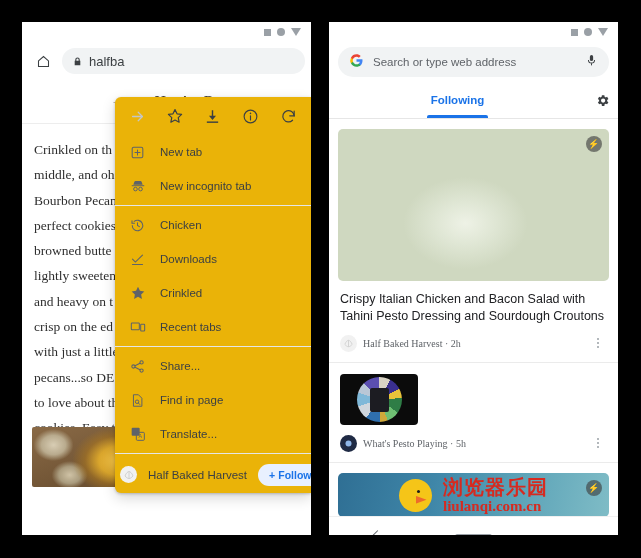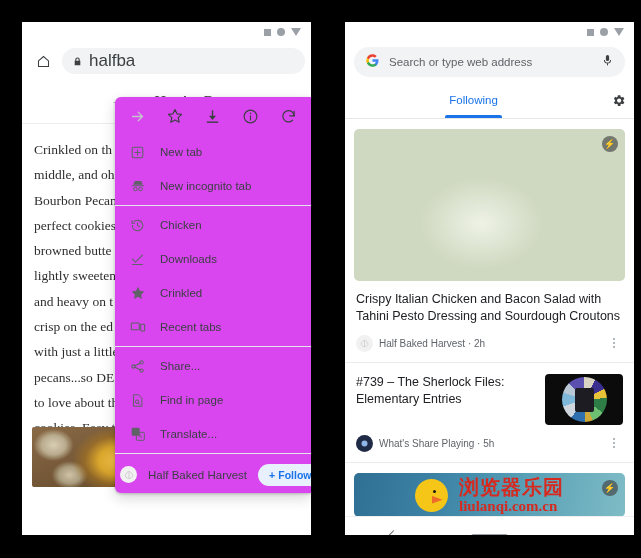--- a/index.html
+++ b/index.html
@@ -12,21 +12,21 @@
   .stage{position:relative;width:641px;height:558px;}
 
   
   .phone{
     position:absolute;top:22px;
     width:289px;height:513px;
     background:#ffffff;
     overflow:hidden;
   }
   #phone-left{left:22px;}
-  #phone-right{left:345px;}
+  #phone-right{left:329px;}
 
   
   .statusbar{
     height:20px;width:100%;
     display:flex;align-items:center;justify-content:flex-end;
     gap:6px;padding-right:10px;box-sizing:border-box;
     background:#fff;
   }
   .sb-sq{width:7px;height:7px;background:#9aa0a6;}
   .sb-ci{width:8px;height:8px;border-radius:50%;background:#9aa0a6;}
@@ -37,21 +37,21 @@
     height:38px;display:flex;align-items:center;
     padding:0 6px;box-sizing:border-box;background:#fff;
   }
   .home-btn{width:30px;height:30px;display:flex;align-items:center;justify-content:center;flex:0 0 auto;}
   .omnibox{
     flex:1 1 auto;height:26px;margin-left:4px;
     background:#f1f3f4;border-radius:13px;
     display:flex;align-items:center;gap:7px;padding:0 11px;
     box-sizing:border-box;overflow:hidden;
   }
-  .omnibox .url{font-size:17px;color:#3c4043;white-space:nowrap;}
+  .omnibox .url{font-size:13px;color:#3c4043;white-space:nowrap;}
 
   
   .webpage{position:relative;height:455px;background:#fff;overflow:hidden;}
   .site-head{
     height:43px;border-bottom:1px solid #ededed;
     display:flex;flex-direction:row;align-items:center;justify-content:center;
     font-family:"Liberation Serif", serif;color:#6b6257;
   }
   .site-head .kicker{font-size:7.5px;letter-spacing:2px;}
   .site-head .wordmark{font-size:16px;letter-spacing:5px;margin-top:1px;color:#4d463d;}
@@ -70,21 +70,21 @@
       radial-gradient(ellipse 18px 14px at 14% 80%, #cfc2a5 0%, #aa9c7e 60%, #aa9c7e00 100%),
       radial-gradient(ellipse 22px 15px at 90% 35%, #cbbf9f 0%, #a4967a 62%, #a4967a00 100%),
       radial-gradient(ellipse 16px 11px at 76% 70%, #5c3a22 0%, #432716 60%, #43271600 100%),
       radial-gradient(ellipse 14px 10px at 66% 28%, #4a2c18 0%, #33200f 60%, #33200f00 100%),
       linear-gradient(160deg,#8a6a46 0%,#6f5334 45%,#4e3a22 100%);
   }
 
   
   .menu{
     position:absolute;left:93px;top:17px;width:196px;
-    background:#d946ef;border-radius:6px 0 0 6px;
+    background:#eab308;border-radius:6px 0 0 6px;
     box-shadow:0 1px 3px rgba(0,0,0,.22), 0 5px 14px rgba(0,0,0,.16);
     overflow:hidden;z-index:30;
   }
   .menu-top{
     height:38px;display:flex;align-items:center;justify-content:space-around;
     padding:0 4px;box-sizing:border-box;
   }
   .menu-top .mt-ic{width:28px;height:28px;display:flex;align-items:center;justify-content:center;}
   .mi{
     height:34px;display:flex;align-items:center;gap:14px;padding:0 14px;
@@ -122,21 +122,21 @@
   .gicon{font-family:"Liberation Serif", serif;font-weight:bold;font-size:14px;flex:0 0 auto;}
 
   .ntp-tabs{
     height:36px;display:flex;align-items:center;
     border-bottom:1px solid #e6e6e6;position:relative;background:#fff;
   }
   .tab{
     font-size:11.5px;color:#5f6368;padding:0 13px;height:36px;
     display:flex;align-items:center;position:relative;
   }
-  .tab.active{color:#1a73e8;font-weight:normal;}
+  .tab.active{color:#1a73e8;font-weight:bold;}
   .tab.active::after{
     content:"";position:absolute;left:9px;right:9px;bottom:0;height:3px;
     background:#1a73e8;border-radius:2px 2px 0 0;
   }
   .tabs-spacer{flex:1 1 auto;}
   .gear{width:32px;height:36px;display:flex;align-items:center;justify-content:center;}
 
   .feed{height:397px;overflow:hidden;background:#fff;}
   .card{padding:0;border-bottom:1px solid #ebebeb;}
   .card-img{
@@ -156,21 +156,21 @@
   .amp-badge{
     position:absolute;top:7px;right:7px;width:16px;height:16px;border-radius:50%;
     background:rgba(60,60,60,.62);color:#fff;font-size:9px;
     display:flex;align-items:center;justify-content:center;
   }
   .card-title{
     font-size:12.5px;line-height:17px;color:#202124;
     padding:10px 11px 0 11px;
   }
   .card-meta{
-    display:flex;align-items:center;gap:6px;padding:9px 12px 10px 11px;
+    display:flex;align-items:center;gap:6px;padding:9px 12px 10px 11px;font-family:Liberation Serif, serif;
   }
   .card-meta .pub{font-size:10px;color:#5f6368;flex:1 1 auto;white-space:nowrap;}
   .kebab{width:16px;height:18px;display:flex;flex-direction:column;align-items:center;justify-content:center;gap:2px;}
   .kebab i{width:2px;height:2px;border-radius:50%;background:#9aa0a6;display:block;}
 
   .card-row{display:flex;align-items:flex-start;padding:11px 11px 0 11px;gap:10px;}
   .card-row .ctext{flex:1 1 auto;font-size:12.5px;line-height:17px;color:#202124;}
   .thumb{
     flex:0 0 auto;width:78px;height:51px;border-radius:4px;overflow:hidden;background:#0b0b0b;
     display:flex;align-items:center;justify-content:center;
@@ -490,34 +490,33 @@
           <span class="kebab">
               <i></i>
               <i></i>
               <i></i>
             </span>
         </div>
       </div>
 
       <div class="card">
         <div class="card-row">
-          <div class="ctext">#739 – The Sherlock Files: Elementary Entries</div>
           <div class="thumb">
             <div class="wheel">
               <div class="wheel-core"></div>
             </div>
           </div>
         </div>
         <div class="card-meta">
           <span class="fav-ic" style="background:#1f2a44;">
             <svg width="9" height="9" viewBox="0 0 24 24" fill="#8fb6e8">
                 <circle cx="12" cy="12" r="8"></circle>
               </svg>
           </span>
-          <span class="pub">What's Share Playing · 5h</span>
+          <span class="pub">What's Pesto Playing · 5h</span>
           <span class="kebab">
               <i></i>
               <i></i>
               <i></i>
             </span>
         </div>
       </div>
 
       <div class="card" style="border-bottom:none;">
         <div class="card-bottom-img">

